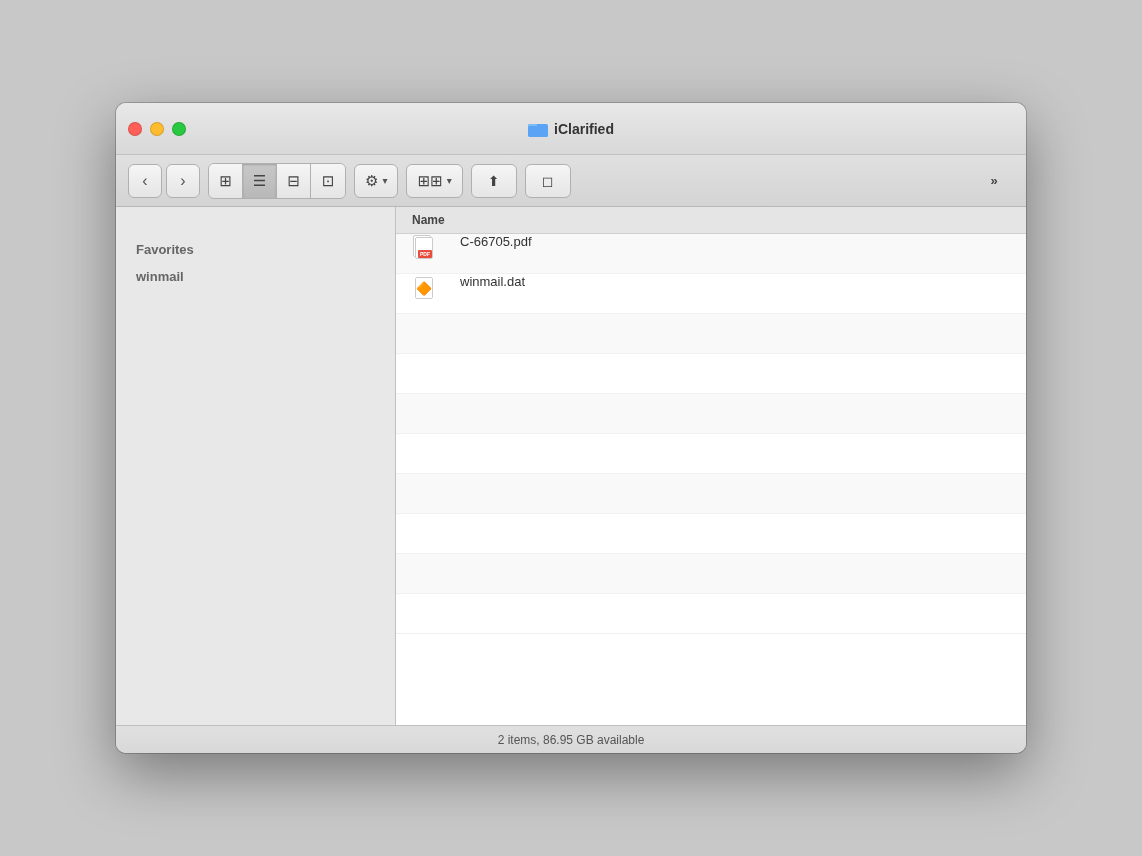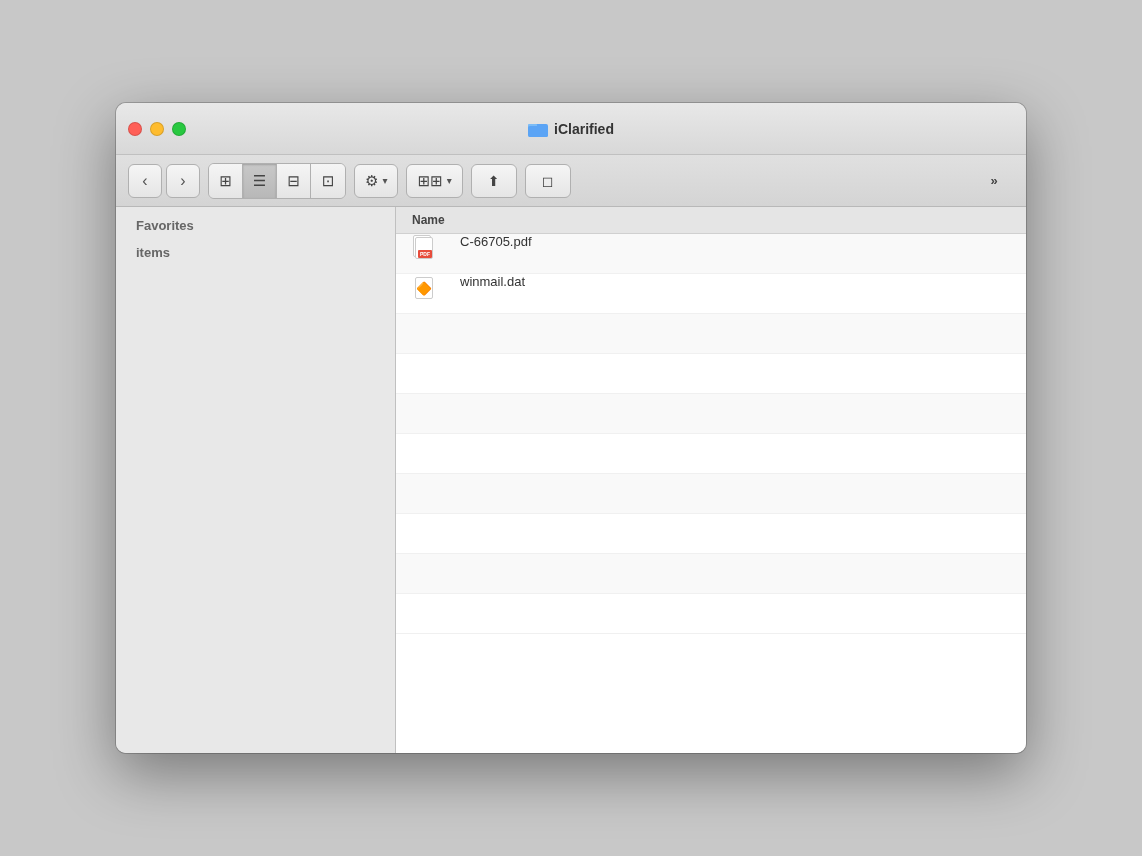--- a/index.html
+++ b/index.html
@@ -168,21 +168,21 @@
       display: flex;
       flex: 1;
       overflow: hidden;
     }
 
     
     .sidebar {
       width: 280px;
       background: #e8e8e8;
       border-right: 1px solid #c0c0c0;
-      padding: 5px 0;
+      padding: 29px 0;
       flex-shrink: 0;
       overflow-y: auto;
     }
 
     .sidebar-section-label {
       font-size: 13px;
       font-weight: 600;
       color: #666;
       padding: 6px 16px 6px 20px;
       cursor: pointer;
@@ -388,21 +388,21 @@
 
     <button class="toolbar-btn nav-btn" style="width:40px; background:none; border:none;">
       <span style="font-size:13px; font-weight:bold;">»</span>
     </button>
   </div>
 
   <div class="content">
 
     <div class="sidebar">
       <div class="sidebar-section-label">Favorites</div>
-      <div class="sidebar-section-label">items</div>
+      <div class="sidebar-section-label">winmail</div>
     </div>
 
     <div class="file-list">
       <div class="file-list-header">Name</div>
 
       <div class="file-row">
         <div class="file-icon">
           <div class="pdf-icon">
             <div class="page2"></div>
             <div class="page">
@@ -428,14 +428,17 @@
       <div class="empty-row"></div>
       <div class="empty-row"></div>
       <div class="empty-row"></div>
       <div class="empty-row"></div>
       <div class="empty-row"></div>
       <div class="empty-row"></div>
     </div>
 
   </div>
 
+  <div class="statusbar">
+    <span>2 items, 86.95 GB available</span>
+  </div>
 
 </div>
 
 </body></html>

